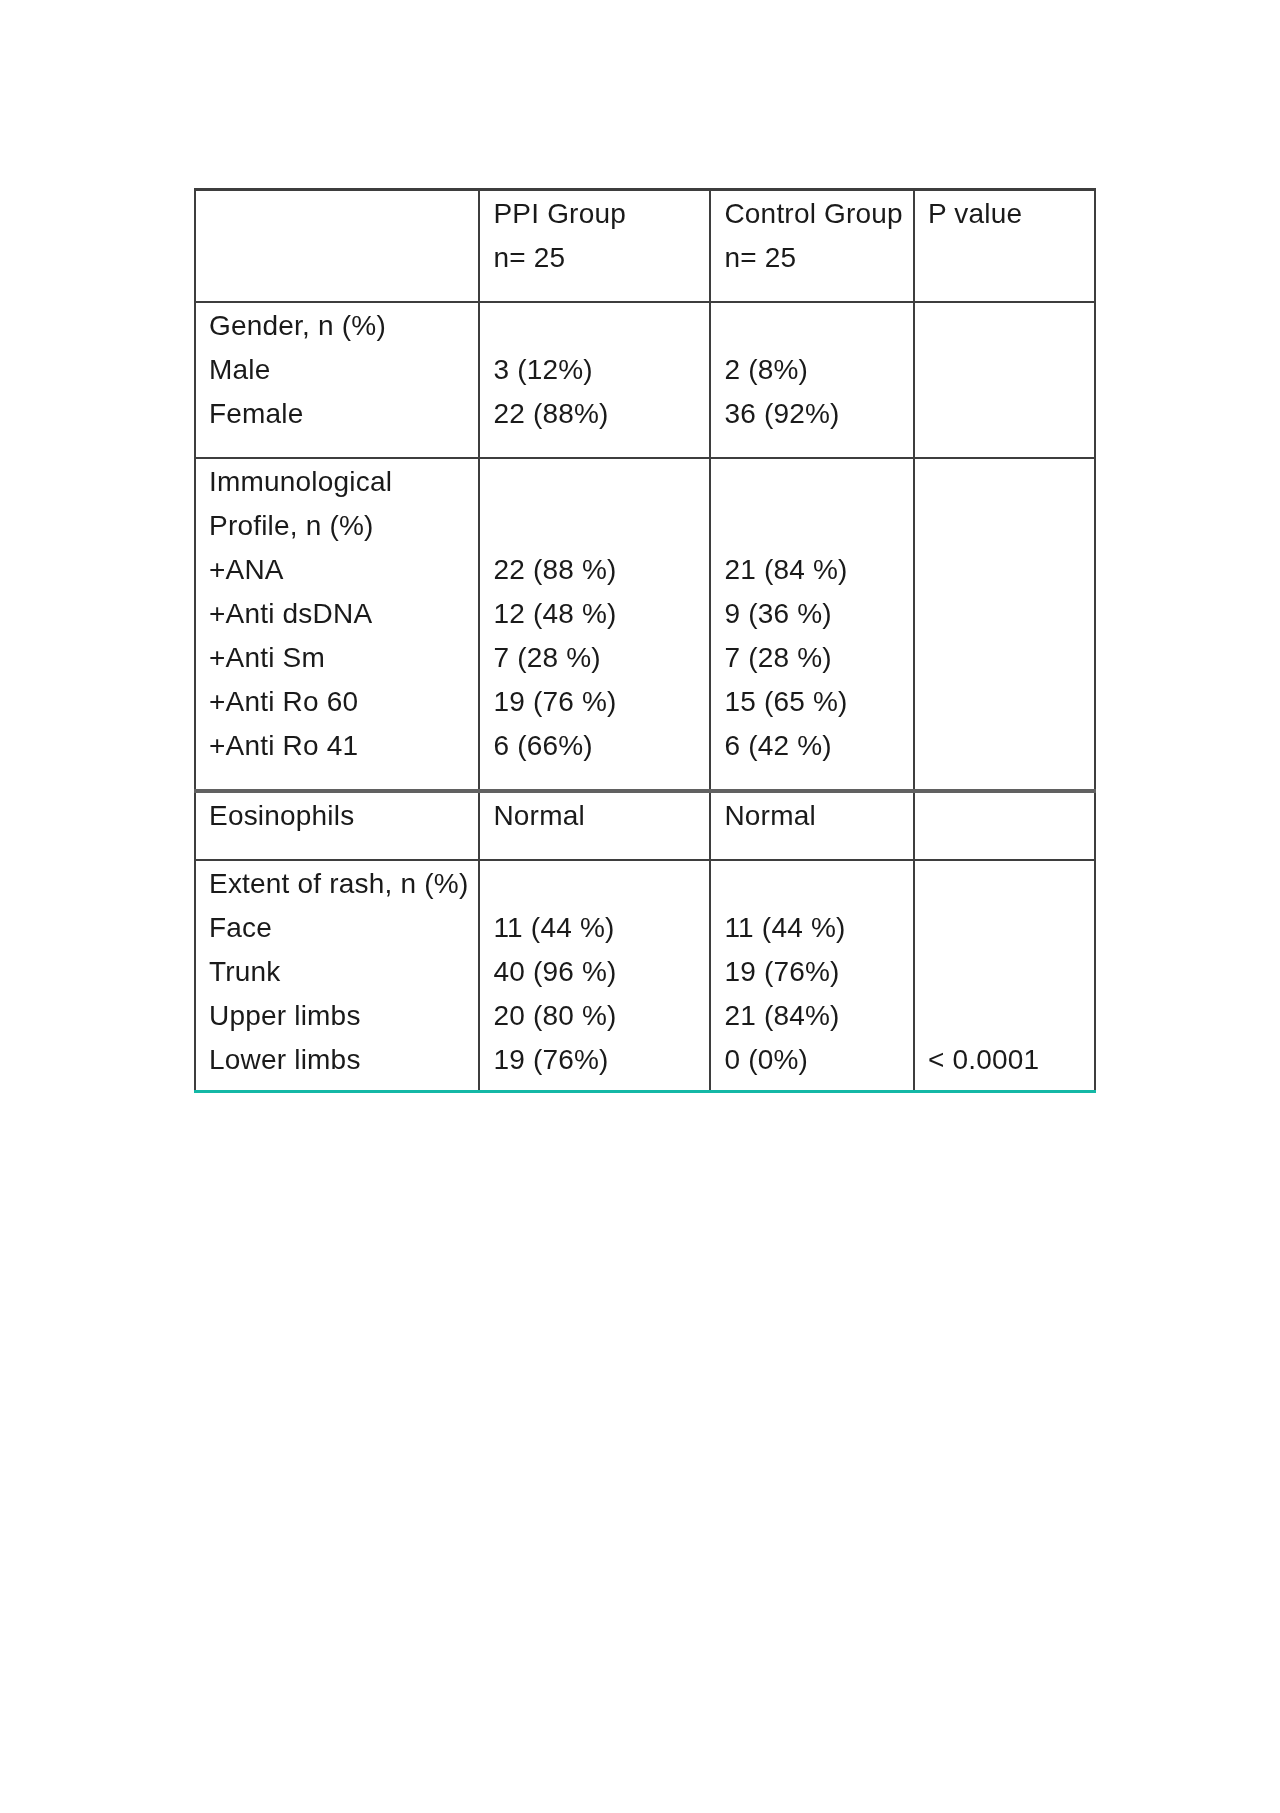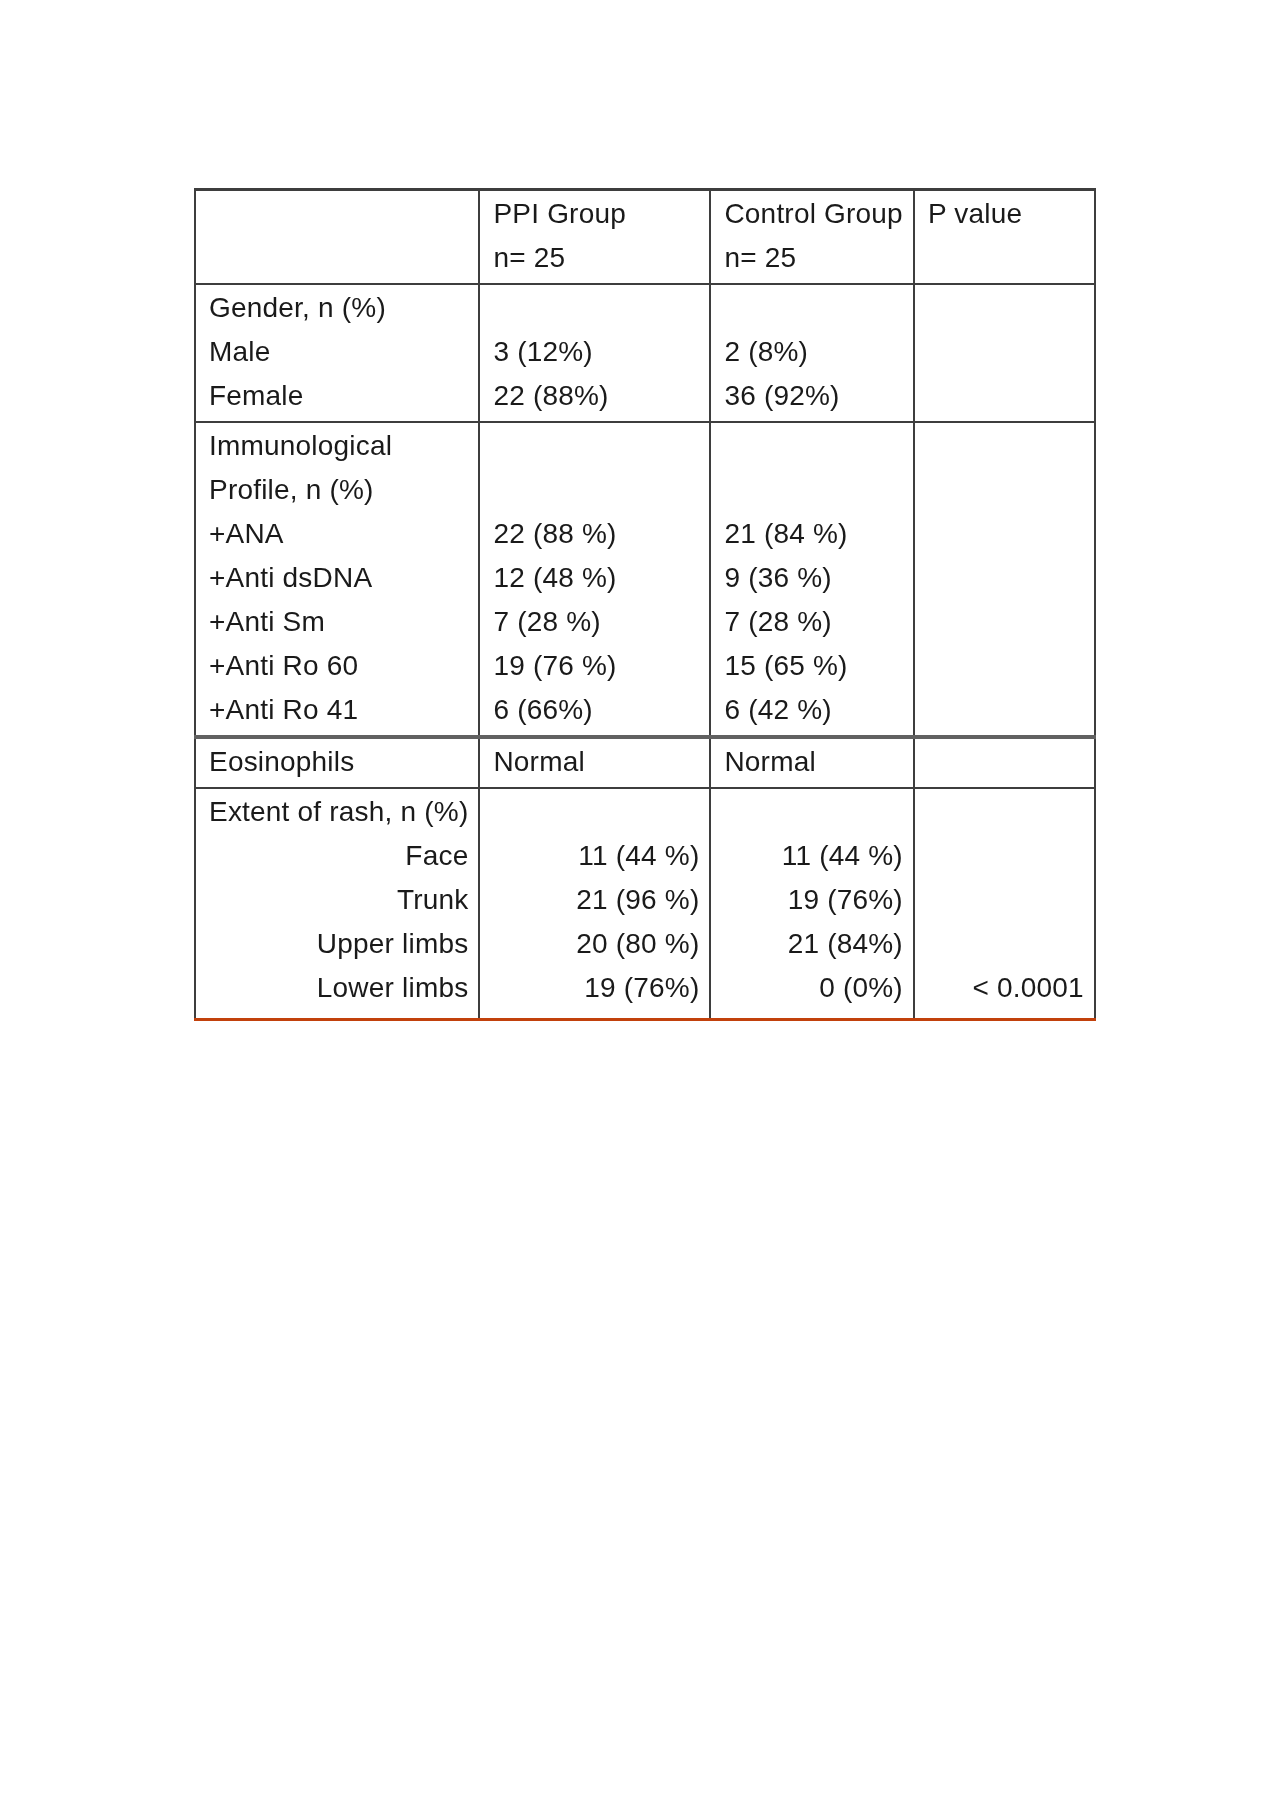--- a/index.html
+++ b/index.html
@@ -20,34 +20,33 @@
     left: 194px;
     top: 188px;
     border-collapse: collapse;
     table-layout: fixed;
     font-size: 28px;
     color: #1a1a1a;
     letter-spacing: 0.2px;
   }
   table.doc td {
     vertical-align: top;
-    padding: 1px 10px 3px 13px;
+    padding: 1px 10px 21px 13px;
     border: 2px solid #3e3e3e;
     overflow: hidden;
   }
   tr.thick-top td {
     border-top: 4px solid #616161;
   }
   tr[data-name="table-row-header"] td {
     border-top: 3px solid #3e3e3e;
   }
   tr:last-child td {
     padding-bottom: 8px;
-    border-bottom: 3px solid #c2410c;
-    text-align: right;
+    border-bottom: 3px solid #14b8a6;
   }
   .line {
     line-height: 44px;
     white-space: pre;
   }
   .line.bold {
     font-weight: normal;
   }
   .col-label  { width: 281px; }
   .col-ppi    { width: 231px; }
@@ -146,21 +145,21 @@
           <td data-name="cell-extent-of-rash-col0">
             <div class="line bold" data-name="text-line">Extent of rash, n (%)</div>
             <div class="line" data-name="text-line">Face</div>
             <div class="line" data-name="text-line">Trunk</div>
             <div class="line" data-name="text-line">Upper limbs</div>
             <div class="line" data-name="text-line">Lower limbs</div>
           </td>
           <td data-name="cell-extent-of-rash-col1">
             <div class="line" data-name="blank-line">&nbsp;</div>
             <div class="line" data-name="text-line">11 (44 %)</div>
-            <div class="line" data-name="text-line">21 (96 %)</div>
+            <div class="line" data-name="text-line">40 (96 %)</div>
             <div class="line" data-name="text-line">20 (80 %)</div>
             <div class="line" data-name="text-line">19 (76%)</div>
           </td>
           <td data-name="cell-extent-of-rash-col2">
             <div class="line" data-name="blank-line">&nbsp;</div>
             <div class="line" data-name="text-line">11 (44 %)</div>
             <div class="line" data-name="text-line">19 (76%)</div>
             <div class="line" data-name="text-line">21 (84%)</div>
             <div class="line" data-name="text-line">0 (0%)</div>
           </td>

